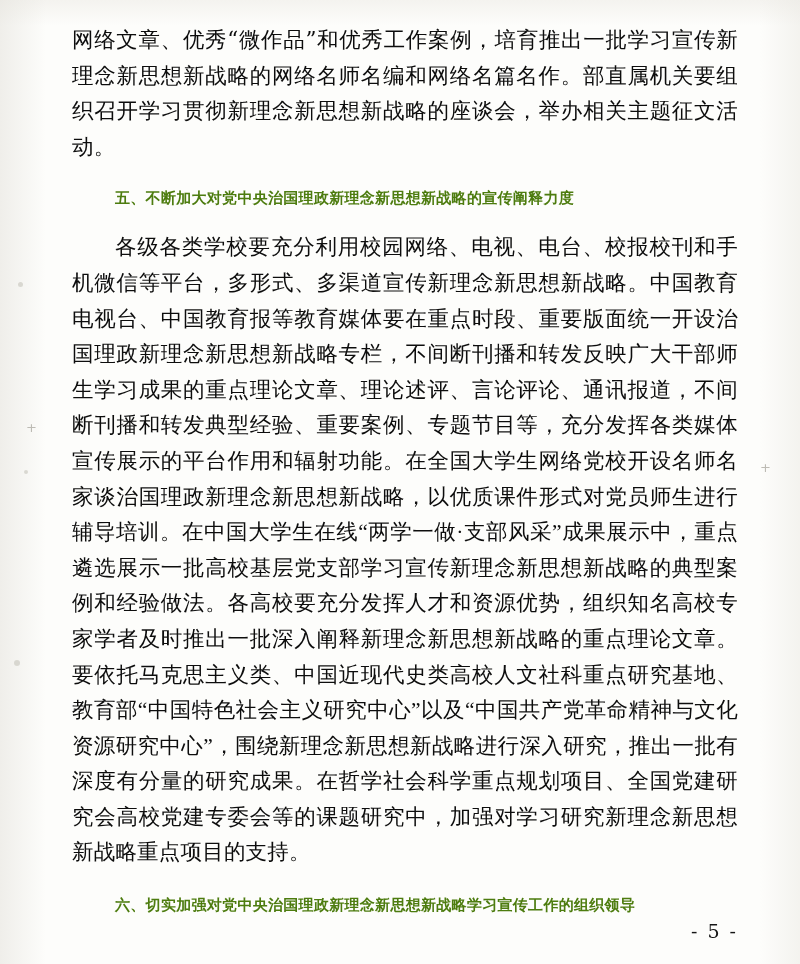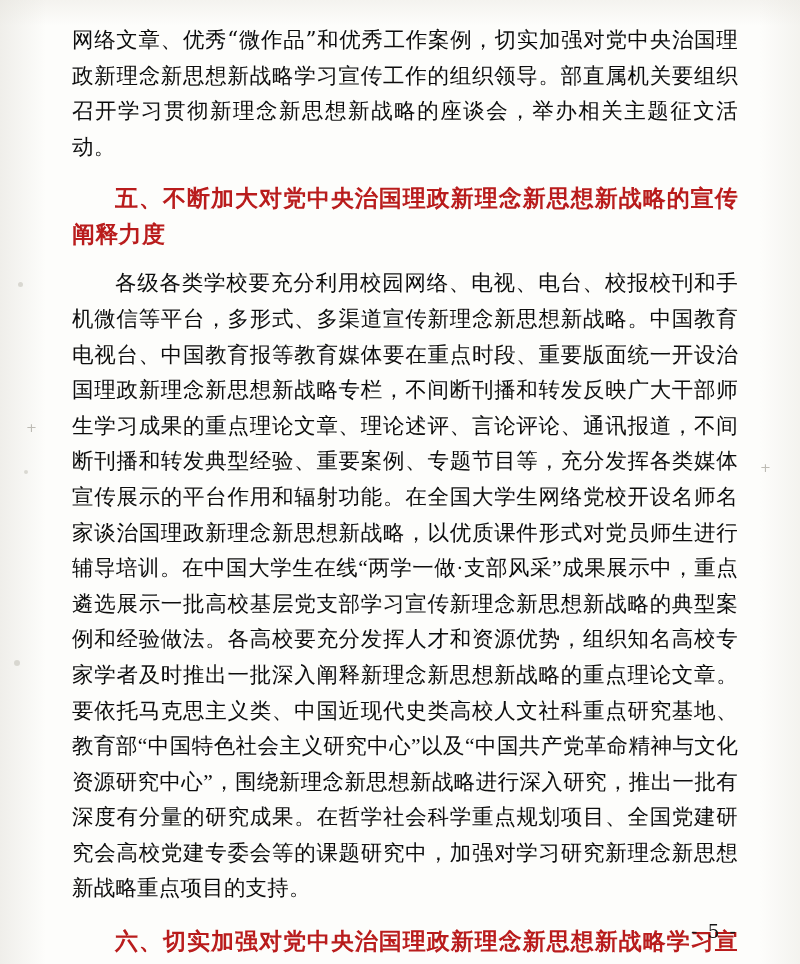--- a/index.html
+++ b/index.html
@@ -50,23 +50,23 @@
   .body-para {
     text-indent: 0;
   }
   .para-indent {
     text-indent: 43px;
     font-family: Liberation Serif, serif;
   }
   .heading {
     font-family: "DejaVu Sans", "Liberation Sans", sans-serif;
     font-weight: bold;
-    font-size: 23px;
+    font-size: 15px;
     line-height: 36px;
-    color: #b91c1c;
+    color: #4d7c0f;
     text-indent: 43px;
     text-align: justify;
     text-justify: inter-ideograph;
     margin: 0;
     letter-spacing: 0.3px;
   }
   .gap-small { height: 14px; }
   .gap-med { height: 16px; }
   .footer {
     position: absolute;
@@ -100,21 +100,21 @@
 <div class="page">
 
   <div class="speckle" style="left:18px; top:282px; width:5px; height:5px;"></div>
   <div class="speckle" style="left:24px; top:470px; width:4px; height:4px;"></div>
   <div class="speckle" style="left:14px; top:660px; width:6px; height:6px;"></div>
   <div class="edge-mark" style="left:26px; top:420px;">+</div>
   <div class="edge-mark" style="left:760px; top:460px;">+</div>
 
   <div class="content">
 
-    <p class="body-para">网络文章、优秀“微作品”和优秀工作案例，切实加强对党中央治国理政新理念新思想新战略学习宣传工作的组织领导。部直属机关要组织召开学习贯彻新理念新思想新战略的座谈会，举办相关主题征文活动。</p>
+    <p class="body-para">网络文章、优秀“微作品”和优秀工作案例，培育推出一批学习宣传新理念新思想新战略的网络名师名编和网络名篇名作。部直属机关要组织召开学习贯彻新理念新思想新战略的座谈会，举办相关主题征文活动。</p>
 
     <div class="gap-med"></div>
 
     <p class="heading">五、不断加大对党中央治国理政新理念新思想新战略的宣传阐释力度</p>
 
     <div class="gap-small"></div>
 
     <p class="body-para para-indent">各级各类学校要充分利用校园网络、电视、电台、校报校刊和手机微信等平台，多形式、多渠道宣传新理念新思想新战略。中国教育电视台、中国教育报等教育媒体要在重点时段、重要版面统一开设治国理政新理念新思想新战略专栏，不间断刊播和转发反映广大干部师生学习成果的重点理论文章、理论述评、言论评论、通讯报道，不间断刊播和转发典型经验、重要案例、专题节目等，充分发挥各类媒体宣传展示的平台作用和辐射功能。在全国大学生网络党校开设名师名家谈治国理政新理念新思想新战略，以优质课件形式对党员师生进行辅导培训。在中国大学生在线“两学一做·支部风采”成果展示中，重点遴选展示一批高校基层党支部学习宣传新理念新思想新战略的典型案例和经验做法。各高校要充分发挥人才和资源优势，组织知名高校专家学者及时推出一批深入阐释新理念新思想新战略的重点理论文章。要依托马克思主义类、中国近现代史类高校人文社科重点研究基地、教育部“中国特色社会主义研究中心”以及“中国共产党革命精神与文化资源研究中心”，围绕新理念新思想新战略进行深入研究，推出一批有深度有分量的研究成果。在哲学社会科学重点规划项目、全国党建研究会高校党建专委会等的课题研究中，加强对学习研究新理念新思想新战略重点项目的支持。</p>
 
     <div class="gap-med"></div>

